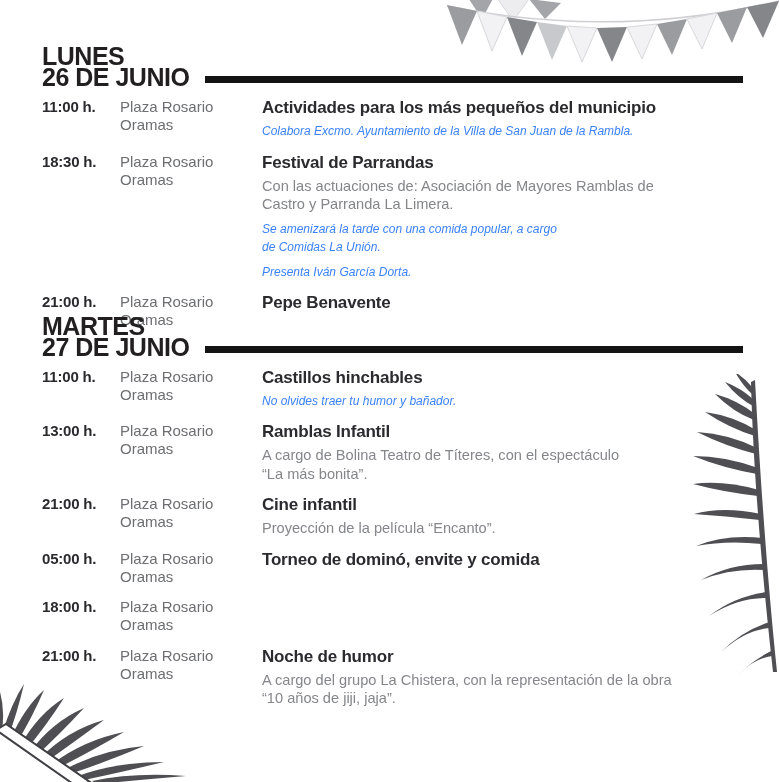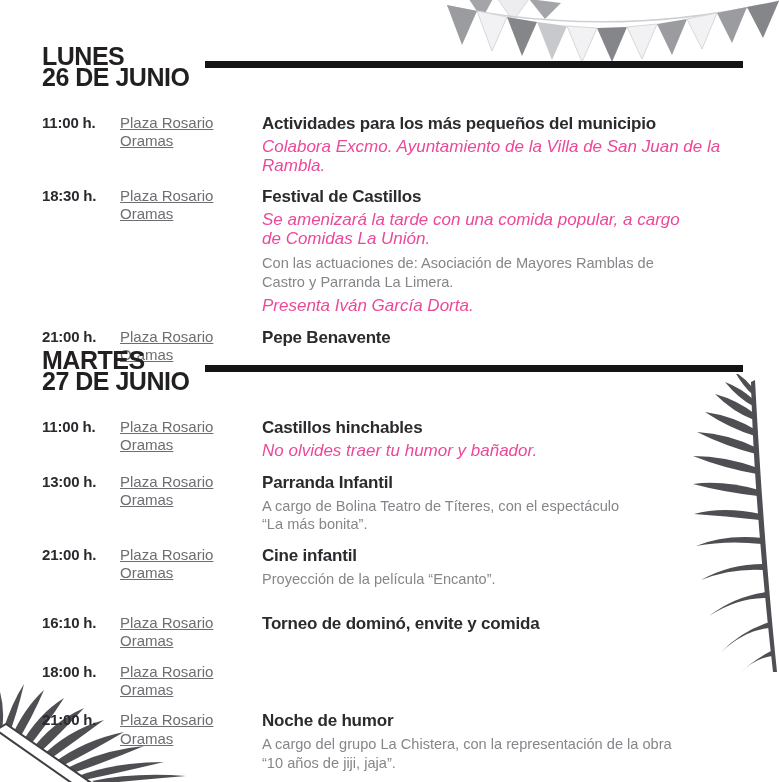--- a/index.html
+++ b/index.html
@@ -14,56 +14,55 @@
   .content{
     position:relative;
     padding:46px 0 0 42px;
     width:737px;
     z-index:2;
   }
   
   .day{margin:0;}
   .day:nth-of-type(2){margin-top:-26px;}
   .day:nth-of-type(3){margin-top:2px;}
-  .day-header{display:flex;align-items:center;}
+  .day-header{display:flex;align-items:flex-end;}
   .day-titles{
     font-weight:900;
     font-size:25px;
     line-height:21px;
     letter-spacing:-0.5px;
     color:#221f20;
     text-transform:uppercase;
     white-space:pre;
   }
   .day-rule{
     flex:1;
     height:7px;
     background:#141414;
     margin:0 36px 5px 16px;
   }
   
-  .events{margin-top:26px;}
+  .events{margin-top:10px;}
   .event{
     display:grid;
     grid-template-columns:78px 142px 1fr;
     align-items:start;
     margin-bottom:12px;
   }
   .event-time{
     font-weight:700;
     font-size:15px;
     color:#2a292d;
     letter-spacing:-0.2px;
   }
   .event-location{
     font-size:15px;
     line-height:1.22;
     color:#6d6e71;
     max-width:110px;
-    text-decoration:underline;
   }
   .event-body{padding-right:42px;}
   .event-title{
     font-weight:800;
     font-size:17px;
     letter-spacing:-0.2px;
     color:#2b2a2e;
     line-height:20px;
     margin:0;
   }
@@ -71,22 +70,22 @@
     margin:4px 0 0 0;
     font-size:14.6px;
     line-height:18.5px;
     color:#85868a;
     max-width:480px;
     white-space:pre-line;
   }
   .event-detail + .event-detail{margin-top:6px;}
   .event-detail.italic{
     font-style:italic;
-    font-size:17px;
-    color:#ec4899;
+    font-size:12px;
+    color:#3b82f6;
   }
   
   .bunting{position:absolute;top:0;right:0;z-index:1;}
   .palm-right{position:absolute;top:374px;right:0;z-index:1;}
   .palm-left{position:absolute;bottom:-4px;left:-6px;z-index:1;}
 </style>
 </head>
 <body>
 
 <div class="page">
@@ -166,27 +165,27 @@
       <div>
   <p class="event-detail italic">Colabora Excmo. Ayuntamiento de la Villa de San Juan de la Rambla.</p>
 </div>
     </div>
   </div>
 
   <div class="event">
     <div class="event-time">18:30 h.</div>
     <div class="event-location">Plaza Rosario Oramas</div>
     <div class="event-body">
-      <h3 class="event-title">Festival de Castillos</h3>
-      <div>
+      <h3 class="event-title">Festival de Parrandas</h3>
+      <div>
+  <p class="event-detail">Con las actuaciones de: Asociación de Mayores Ramblas de
+Castro y Parranda La Limera.</p>
+
   <p class="event-detail italic">Se amenizará la tarde con una comida popular, a cargo
 de Comidas La Unión.</p>
-
-  <p class="event-detail">Con las actuaciones de: Asociación de Mayores Ramblas de
-Castro y Parranda La Limera.</p>
 
   <p class="event-detail italic">Presenta Iván García Dorta.</p>
 </div>
     </div>
   </div>
 
   <div class="event">
     <div class="event-time">21:00 h.</div>
     <div class="event-location">Plaza Rosario Oramas</div>
     <div class="event-body">
@@ -211,21 +210,21 @@
       <div>
   <p class="event-detail italic">No olvides traer tu humor y bañador.</p>
 </div>
     </div>
   </div>
 
   <div class="event">
     <div class="event-time">13:00 h.</div>
     <div class="event-location">Plaza Rosario Oramas</div>
     <div class="event-body">
-      <h3 class="event-title">Parranda Infantil</h3>
+      <h3 class="event-title">Ramblas Infantil</h3>
       <div>
   <p class="event-detail">A cargo de Bolina Teatro de Títeres, con el espectáculo
 “La más bonita”.</p>
 </div>
     </div>
   </div>
 
   <div class="event">
     <div class="event-time">21:00 h.</div>
     <div class="event-location">Plaza Rosario Oramas</div>
@@ -235,21 +234,21 @@
   <p class="event-detail">Proyección de la película “Encanto”.</p>
 </div>
     </div>
   </div>
 </div>
   </section>
 
   <section class="day">
     <div class="events">
   <div class="event">
-    <div class="event-time">16:10 h.</div>
+    <div class="event-time">05:00 h.</div>
     <div class="event-location">Plaza Rosario Oramas</div>
     <div class="event-body">
       <h3 class="event-title">Torneo de dominó, envite y comida</h3>
       <div></div>
     </div>
   </div>
 
   <div class="event">
     <div class="event-time">18:00 h.</div>
     <div class="event-location">Plaza Rosario Oramas</div>

